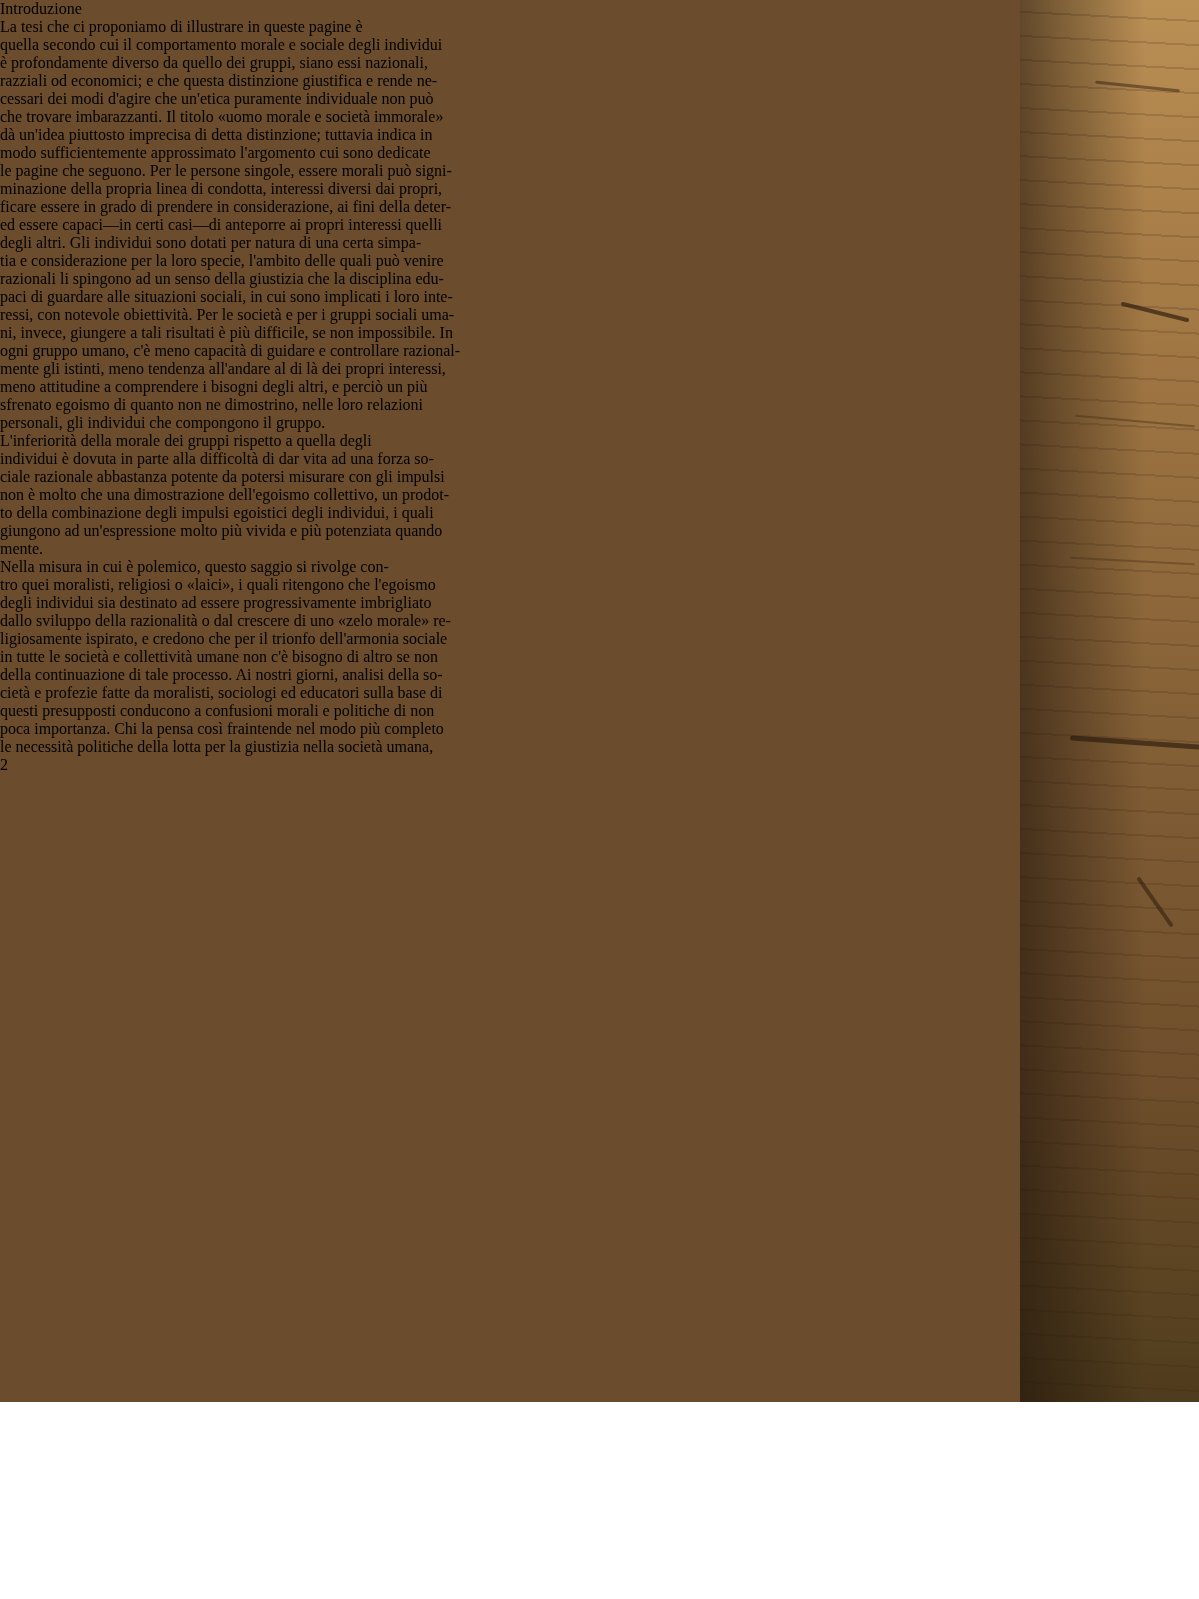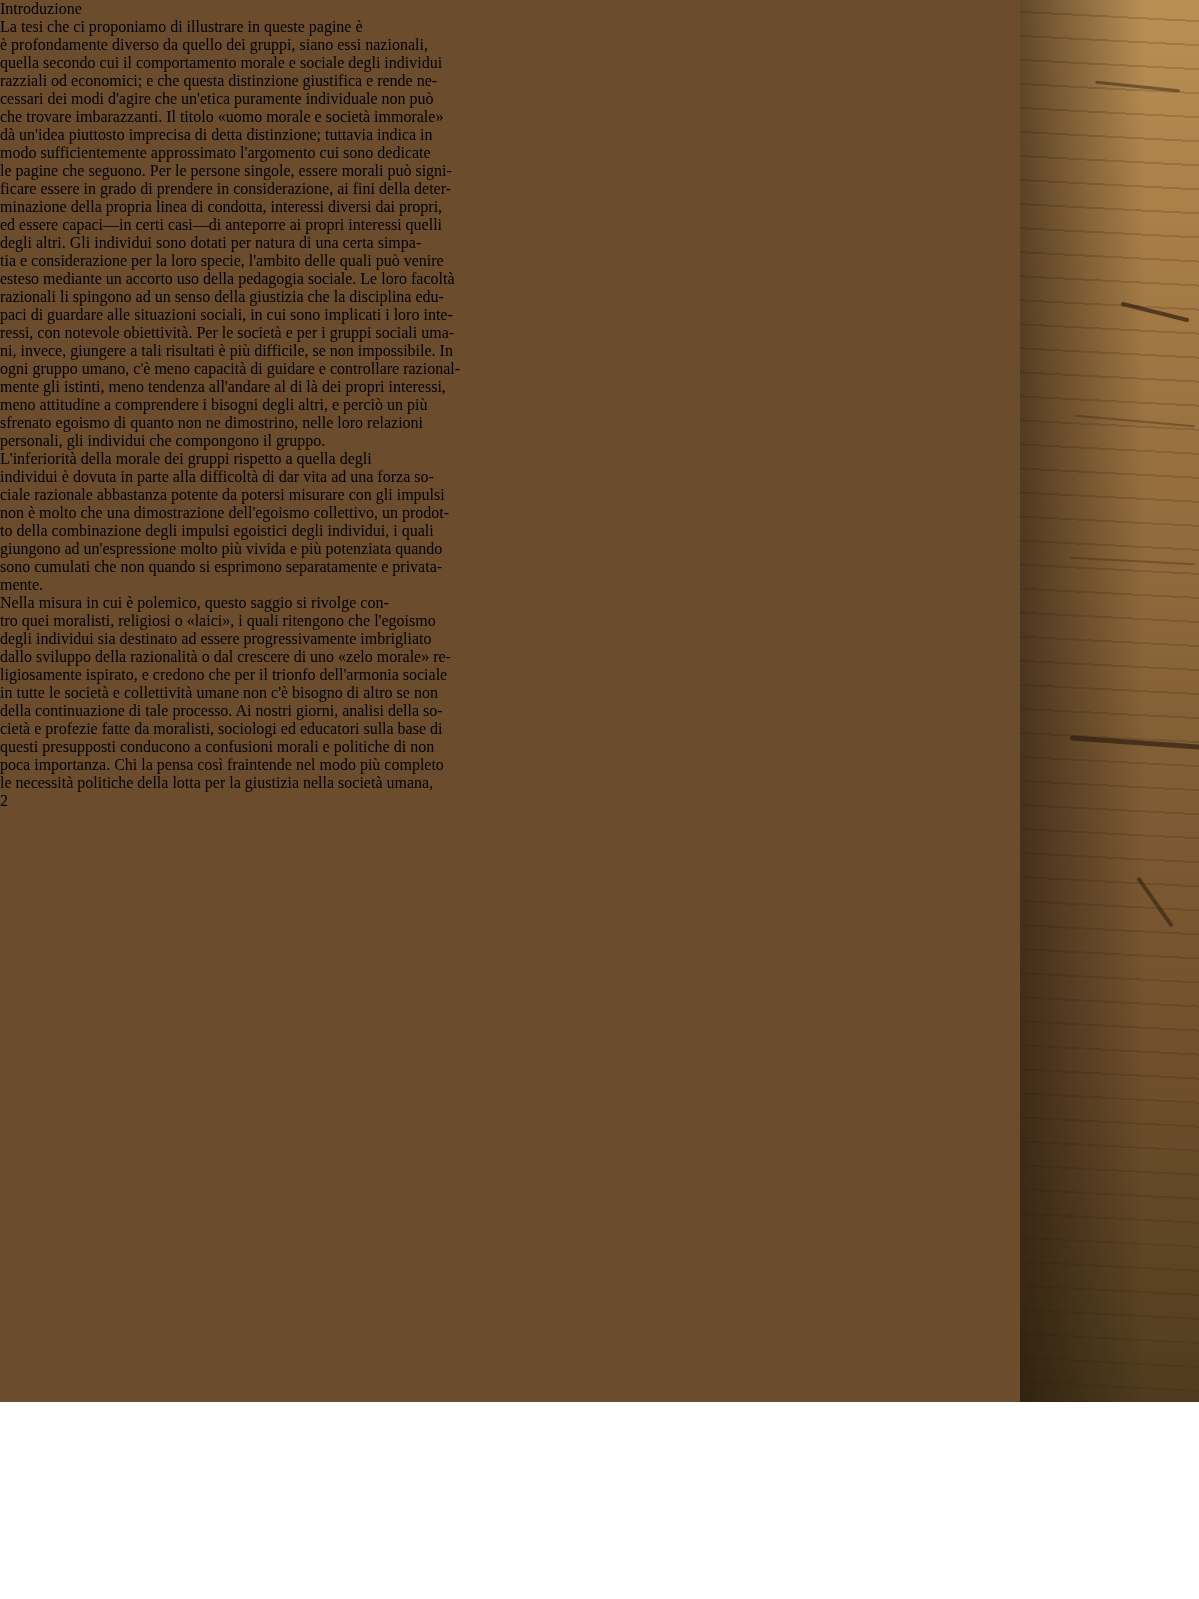--- a/index.html
+++ b/index.html
@@ -125,50 +125,48 @@
   <div class="fold-line"></div>
 
   <div class="page"></div>
   <div class="gutter-shadow"></div>
 
   <div class="content">
     <div class="header">Introduzione</div>
     <div class="rule"></div>
     <div class="text-block">
         <div class="line indent"><span>La tesi che ci proponiamo di illustrare in queste pagine è</span></div>
+        <div class="line"><span>quella secondo cui </span><span class="u">il comportamento morale e sociale degli individui</span></div>
         <div class="line"><span class="u">è profondamente diverso da quello dei gruppi,</span><span> siano essi nazionali,</span></div>
-        <div class="line"><span>quella secondo cui </span><span class="u">il comportamento morale e sociale degli individui</span></div>
         <div class="line"><span>razziali od economici; e che questa distinzione </span><span class="u">giustifica e rende ne-</span></div>
         <div class="line"><span class="u">cessari</span><span> dei </span><span class="u">modi d'agire</span><span> </span><span class="u">che un'etica puramente individuale non può</span></div>
         <div class="line"><span class="u">che trovare imbarazzanti.</span><span> Il titolo «uomo morale e società immorale»</span></div>
         <div class="line"><span>dà un'idea piuttosto imprecisa di detta distinzione; tuttavia indica in</span></div>
         <div class="line"><span>modo sufficientemente approssimato l'argomento cui sono dedicate</span></div>
         <div class="line"><span>le pagine che seguono. Per le persone singole, essere morali può signi-</span></div>
+        <div class="line"><span>minazione della propria linea di condotta, interessi diversi dai propri,</span></div>
         <div class="line"><span>ficare essere in grado di prendere in considerazione, ai fini della deter-</span></div>
-        <div class="line"><span>minazione della propria linea di condotta, interessi diversi dai propri,</span></div>
         <div class="line"><span>ed essere capaci—in certi casi—di anteporre ai propri interessi quelli</span></div>
         <div class="line"><span>degli altri. Gli individui sono dotati per natura di una certa simpa-</span></div>
         <div class="line"><span>tia e considerazione per la loro specie, l'ambito delle quali può venire</span></div>
-        <div class="line"><span>esteso mediante un accorto uso della pedagogia sociale. Le loro facoltà</span></div>
         <div class="line"><span>razionali li spingono ad un senso della giustizia che la disciplina edu-</span></div>
         <div class="line"><span>paci di guardare alle situazioni sociali, in cui sono implicati i loro inte-</span></div>
         <div class="line"><span>ressi, con notevole obiettività. Per le società e per i gruppi sociali uma-</span></div>
         <div class="line"><span>ni, invece, giungere a tali risultati è più difficile, se non impossibile. In</span></div>
         <div class="line"><span>ogni gruppo umano, c'è meno capacità di guidare e controllare razional-</span></div>
         <div class="line"><span>mente gli istinti, meno tendenza all'andare al di là dei propri interessi,</span></div>
         <div class="line"><span>meno attitudine a comprendere i bisogni degli altri, e perciò un più</span></div>
         <div class="line"><span>sfrenato egoismo di quanto non ne dimostrino, nelle loro relazioni</span></div>
         <div class="line end"><span>personali, gli individui che compongono il gruppo.</span></div>
         <div class="line indent"><span>L'inferiorità della morale dei gruppi rispetto a quella degli</span></div>
         <div class="line"><span>individui è dovuta in parte alla difficoltà di dar vita ad una forza so-</span></div>
         <div class="line"><span>ciale razionale abbastanza potente da potersi misurare con gli impulsi</span></div>
         <div class="line"><span>non è molto che una dimostrazione dell'egoismo collettivo, un prodot-</span></div>
         <div class="line"><span>to della combinazione degli impulsi egoistici degli individui, i quali</span></div>
         <div class="line"><span>giungono ad un'espressione molto più vivida e più potenziata quando</span></div>
-        <div class="line"><span>sono cumulati che non quando si esprimono separatamente e privata-</span></div>
         <div class="line end"><span>mente.</span></div>
         <div class="line indent"><span>Nella misura in cui è polemico, questo saggio si rivolge con-</span></div>
         <div class="line"><span>tro quei moralisti, religiosi o «laici», i quali ritengono che l'egoismo</span></div>
         <div class="line"><span>degli individui sia destinato ad essere progressivamente imbrigliato</span></div>
         <div class="line"><span>dallo sviluppo della razionalità o dal crescere di uno «zelo morale» re-</span></div>
         <div class="line"><span>ligiosamente ispirato, e credono che per il trionfo dell'armonia sociale</span></div>
         <div class="line"><span>in tutte le società e collettività umane non c'è bisogno di altro se non</span></div>
         <div class="line"><span>della continuazione di tale processo. Ai nostri giorni, analisi della so-</span></div>
         <div class="line"><span>cietà e profezie fatte da moralisti, sociologi ed educatori sulla base di</span></div>
         <div class="line"><span>questi presupposti conducono a confusioni morali e politiche di non</span></div>

